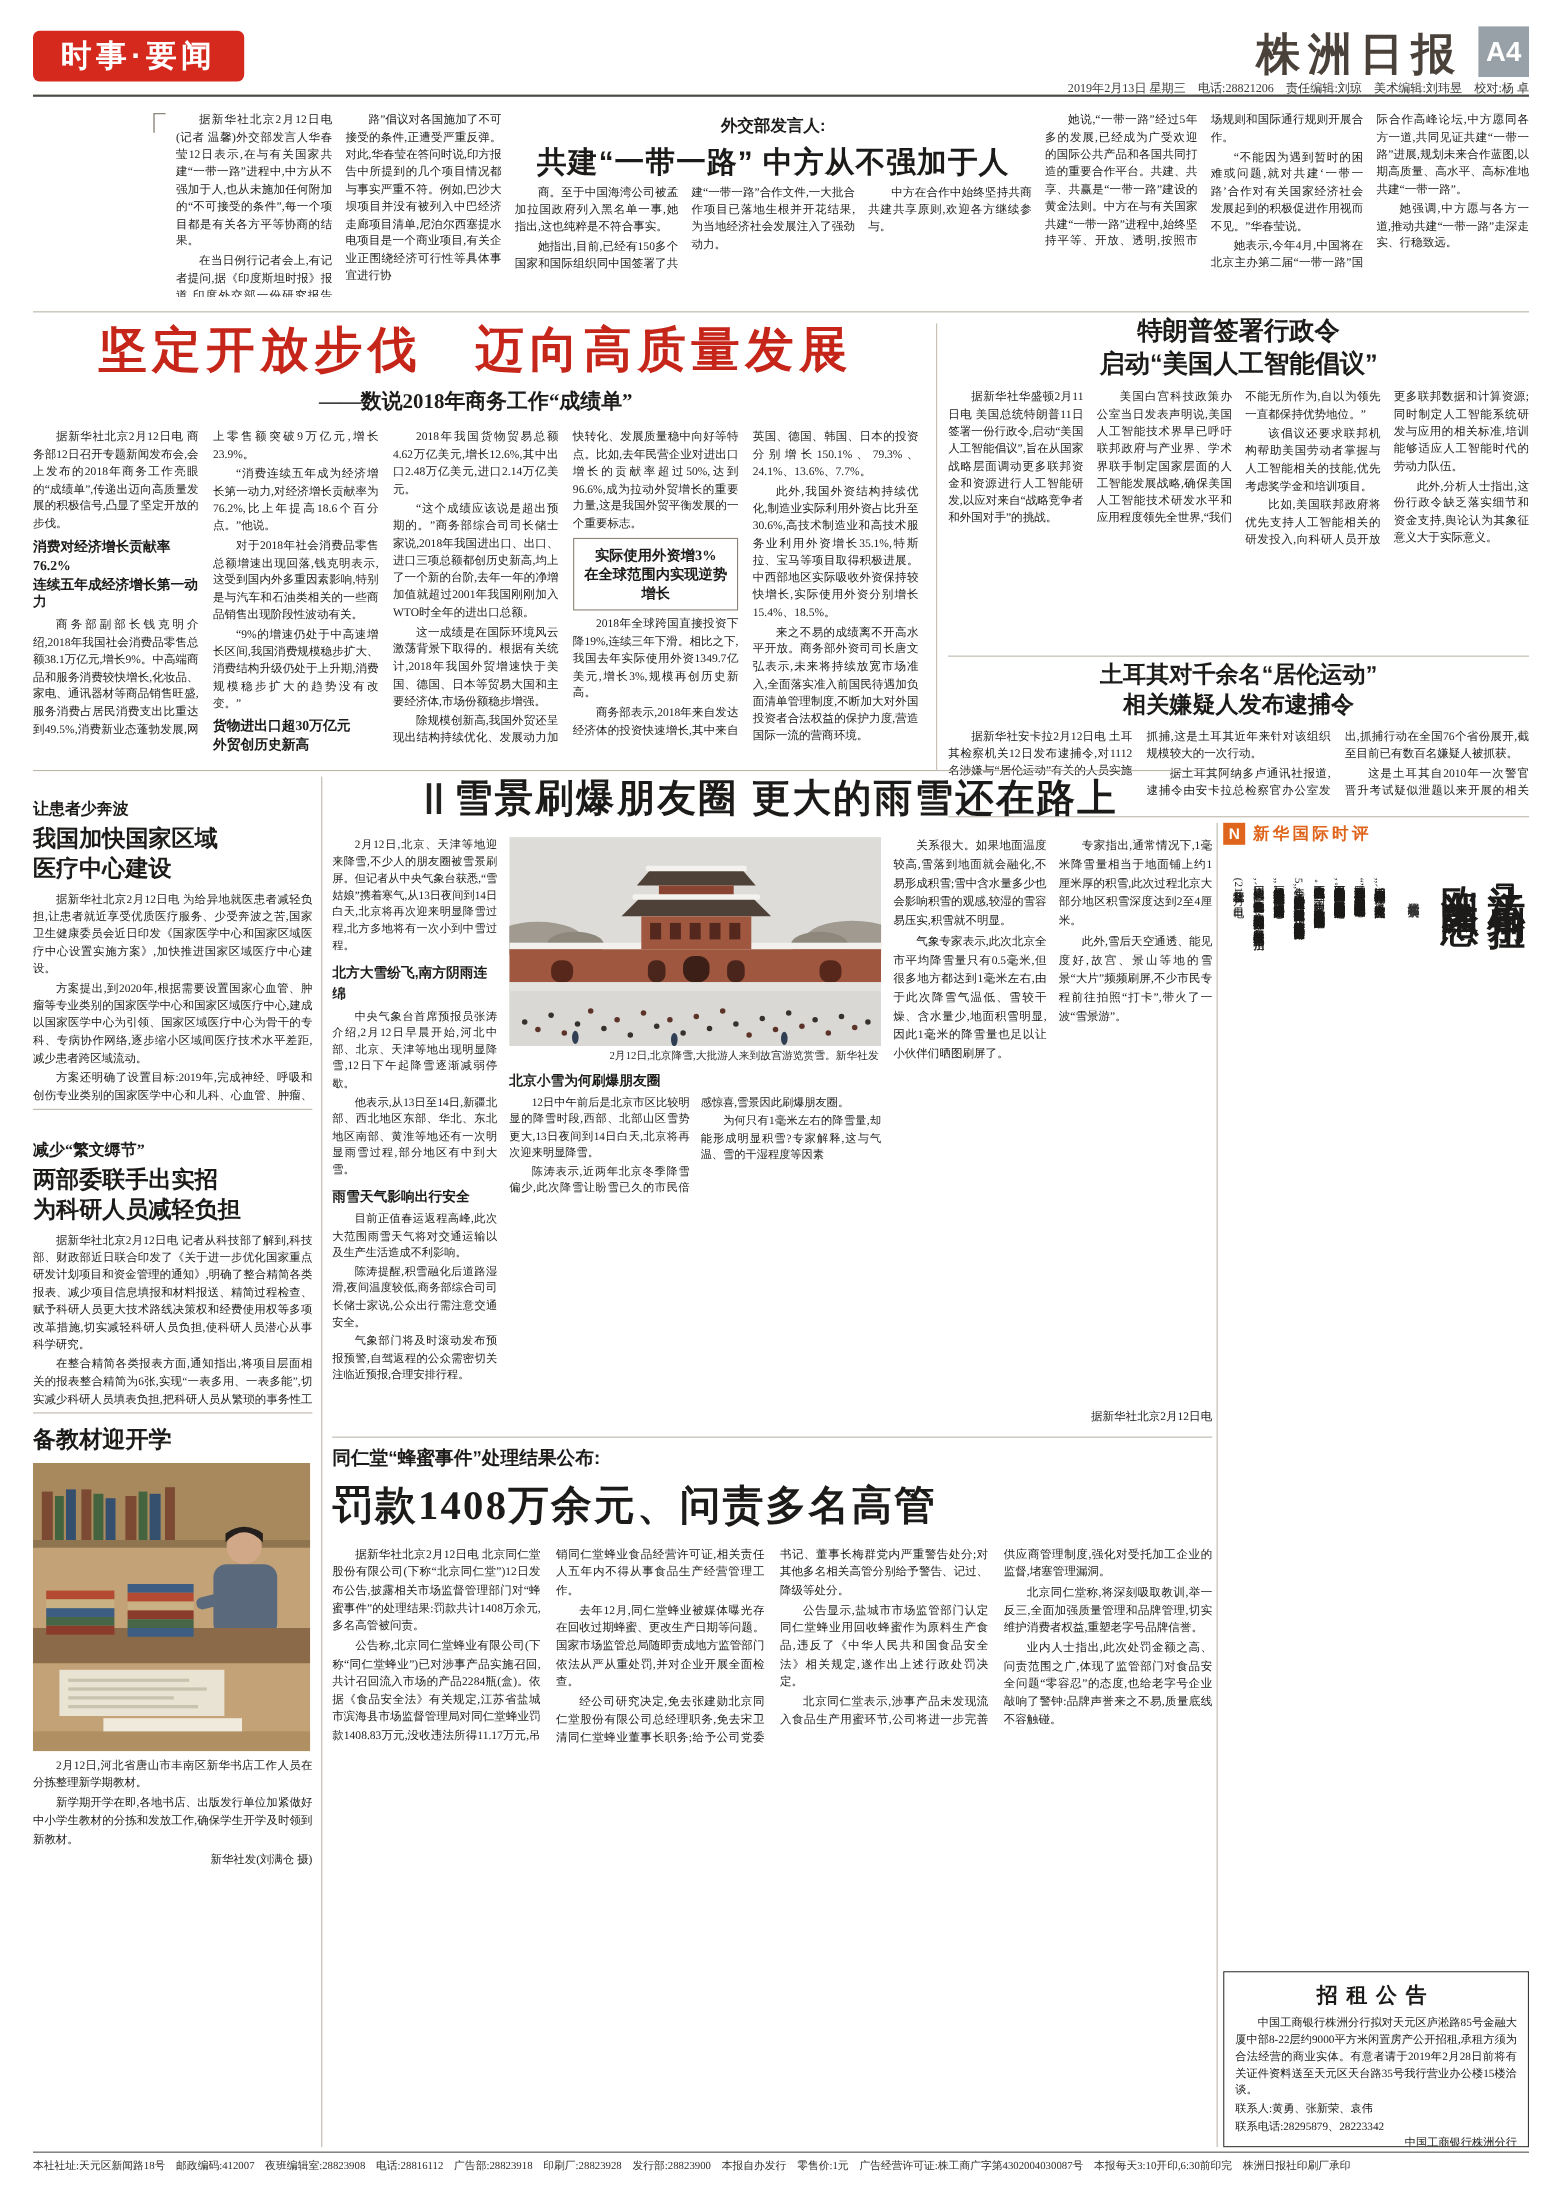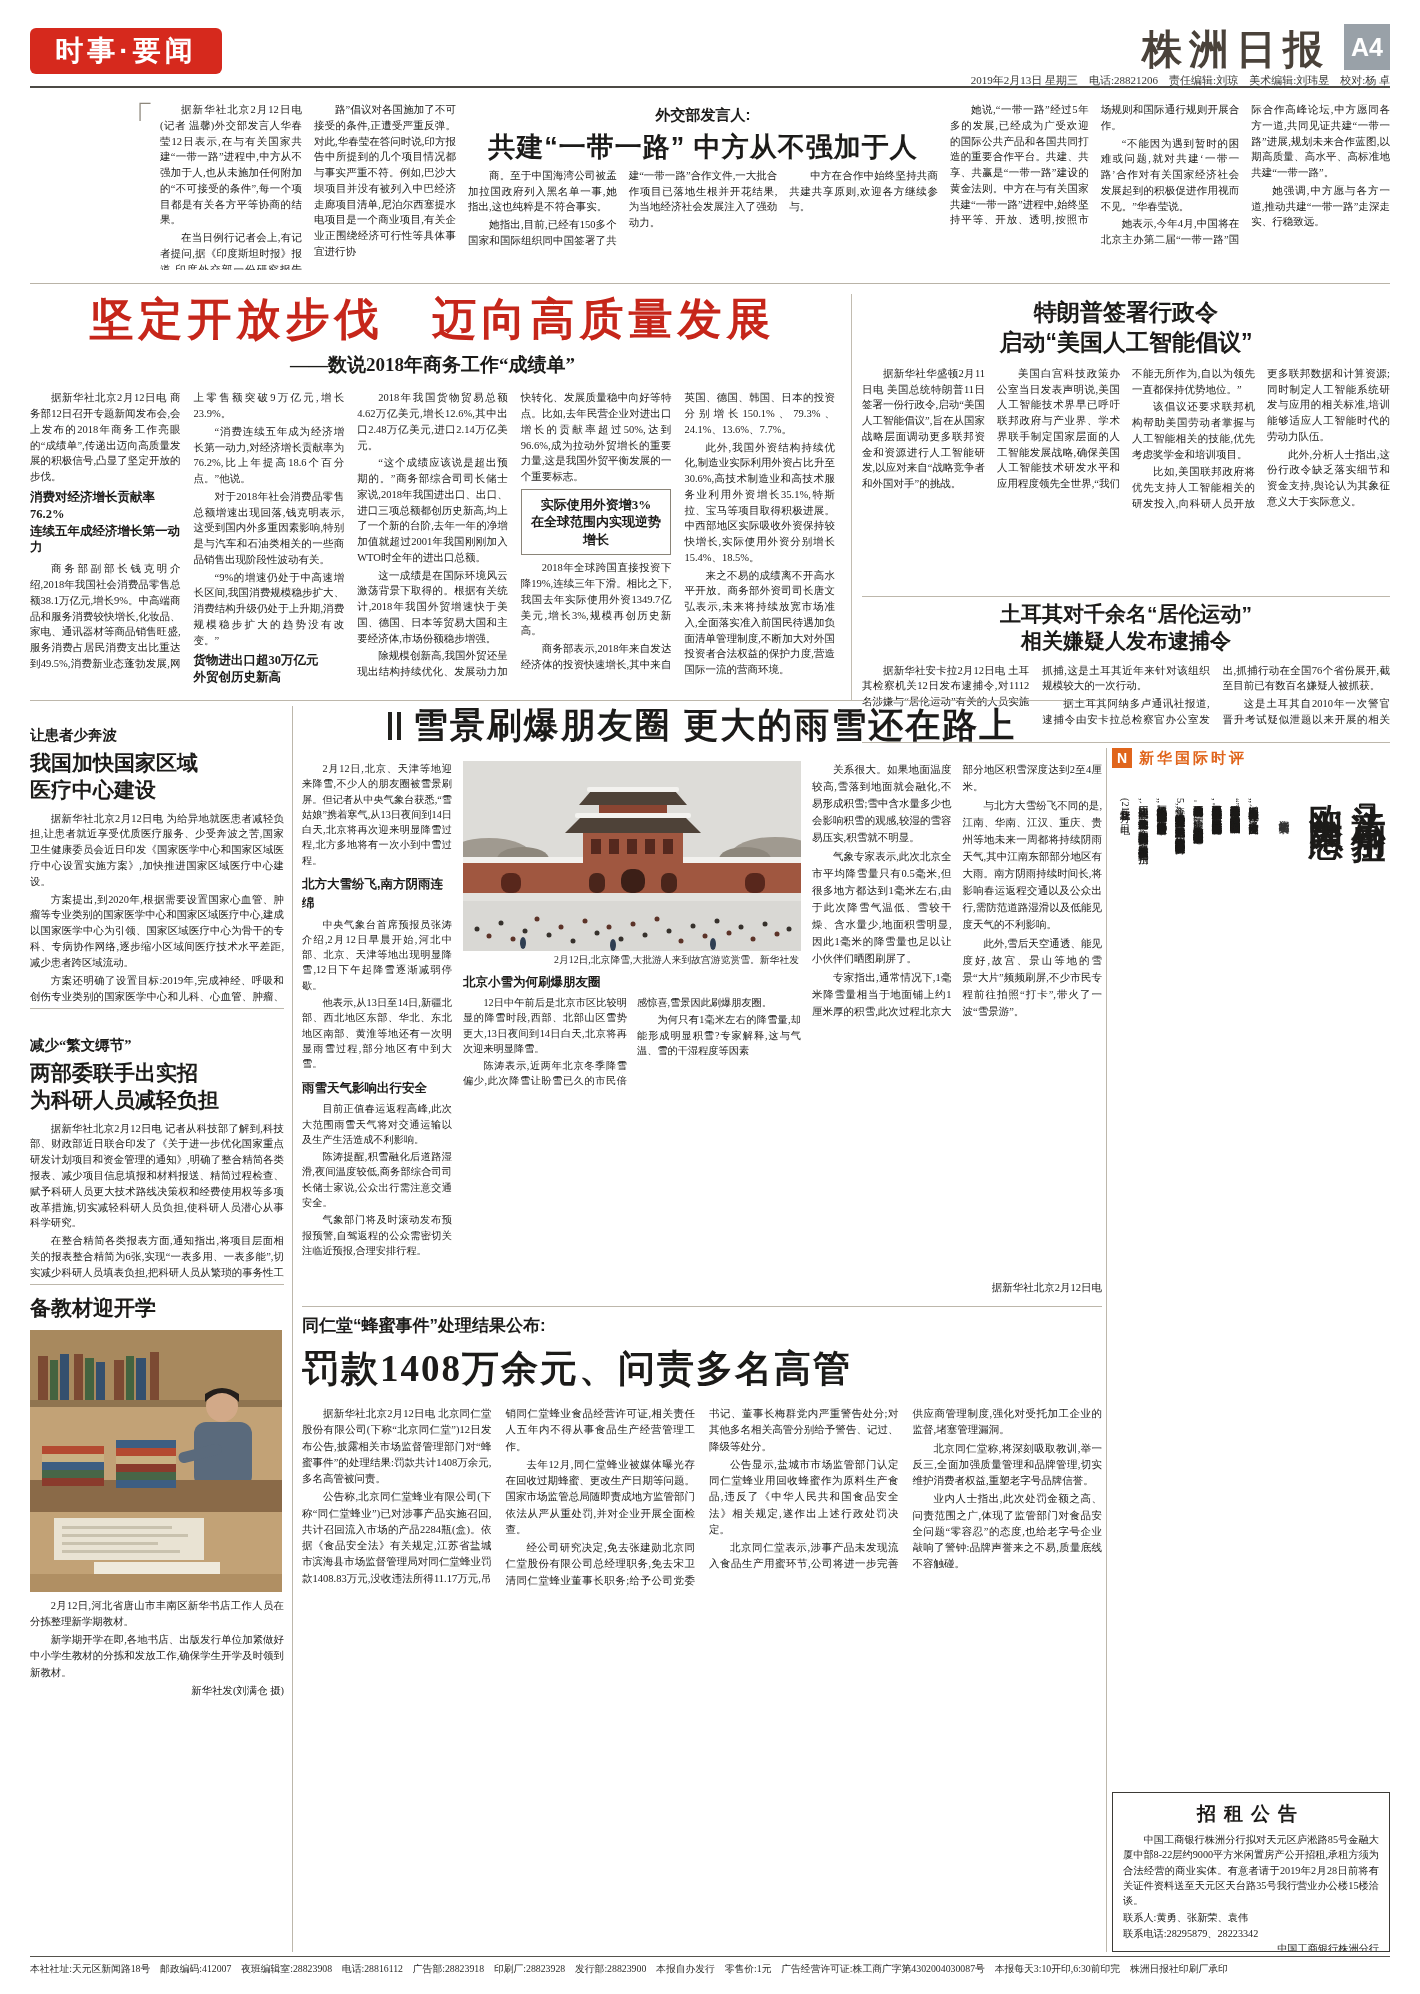--- a/index.html
+++ b/index.html
@@ -33,21 +33,21 @@
   .cols3{column-count:3;column-gap:12px;height:96px;overflow:hidden;margin-top:5px;}
   .colsR{column-count:3;column-gap:12px;height:172px;overflow:hidden;}
   
   .commerce{left:30px;top:294px;width:822px;height:406px;padding-right:16px;border-right:1px solid #c2bcb0;}
   .red-headline{color:#c6261a;font-weight:bold;font-size:44px;letter-spacing:5px;text-align:center;line-height:1.12;}
   .dek{text-align:center;font-weight:bold;font-size:19px;margin-top:9px;}
   .commerce-body{margin-top:12px;column-count:5;column-gap:13px;font-size:10.5px;line-height:1.5;height:300px;overflow:hidden;}
   .subhead{font-size:12.5px;line-height:1.35;margin:4px 0 5px;break-inside:avoid;font-weight:bold;}
   .boxed{border:1px solid #8a8478;padding:6px 4px;text-align:center;font-size:13px;}
   
-  .trump{left:862px;top:298px;width:528px;height:300px;}
+  .trump{left:862px;top:286px;width:528px;height:300px;}
   .h2line{display:block;text-align:center;font-weight:bold;font-size:23px;line-height:1.3;}
   .trump-body,.turkey-body{margin-top:8px;font-size:10.5px;line-height:1.5;overflow:hidden;}
   .trump-body{column-count:4;column-gap:12px;height:228px;}
   .turkey{left:862px;top:600px;width:528px;height:138px;}
   .turkey .h2line{font-size:21px;}
   .turkey-body{column-count:3;column-gap:13px;height:74px;}
   
   .commentary{left:1112px;top:748px;width:278px;height:1040px;}
   .badge{display:flex;align-items:center;gap:7px;justify-content:flex-start;}
   .badge .n{width:20px;height:20px;background:#e0651c;color:#fff;font-weight:bold;
@@ -380,21 +380,20 @@
             <p class="para">12日中午前后是北京市区比较明显的降雪时段,西部、北部山区雪势更大,13日夜间到14日白天,北京将再次迎来明显降雪。</p>
             <p class="para">陈涛表示,近两年北京冬季降雪偏少,此次降雪让盼雪已久的市民倍感惊喜,雪景因此刷爆朋友圈。</p>
             <p class="para">为何只有1毫米左右的降雪量,却能形成明显积雪?专家解释,这与气温、雪的干湿程度等因素</p>
           </div>
       </div>
       <div class="cellC">
         <div class="ccols">
             <p class="para">关系很大。如果地面温度较高,雪落到地面就会融化,不易形成积雪;雪中含水量多少也会影响积雪的观感,较湿的雪容易压实,积雪就不明显。</p>
             <p class="para">气象专家表示,此次北京全市平均降雪量只有0.5毫米,但很多地方都达到1毫米左右,由于此次降雪气温低、雪较干燥、含水量少,地面积雪明显,因此1毫米的降雪量也足以让小伙伴们晒图刷屏了。</p>
             <p class="para">专家指出,通常情况下,1毫米降雪量相当于地面铺上约1厘米厚的积雪,此次过程北京大部分地区积雪深度达到2至4厘米。</p>
-            <p class="para">与北方大雪纷飞不同的是,江南、华南、江汉、重庆、贵州等地未来一周都将持续阴雨天气,其中江南东部部分地区有大雨。南方阴雨持续时间长,将影响春运返程交通以及公众出行,需防范道路湿滑以及低能见度天气的不利影响。</p>
             <p class="para">此外,雪后天空通透、能见度好,故宫、景山等地的雪景“大片”频频刷屏,不少市民专程前往拍照“打卡”,带火了一波“雪景游”。</p>
           </div>
         <div class="snow-sign">据新华社北京2月12日电</div>
       </div>
     </div>
   </div>
 
   <div class="hline" style="left:302px;top:1306px;width:800px"></div>
 
   <div class="abs trt">

